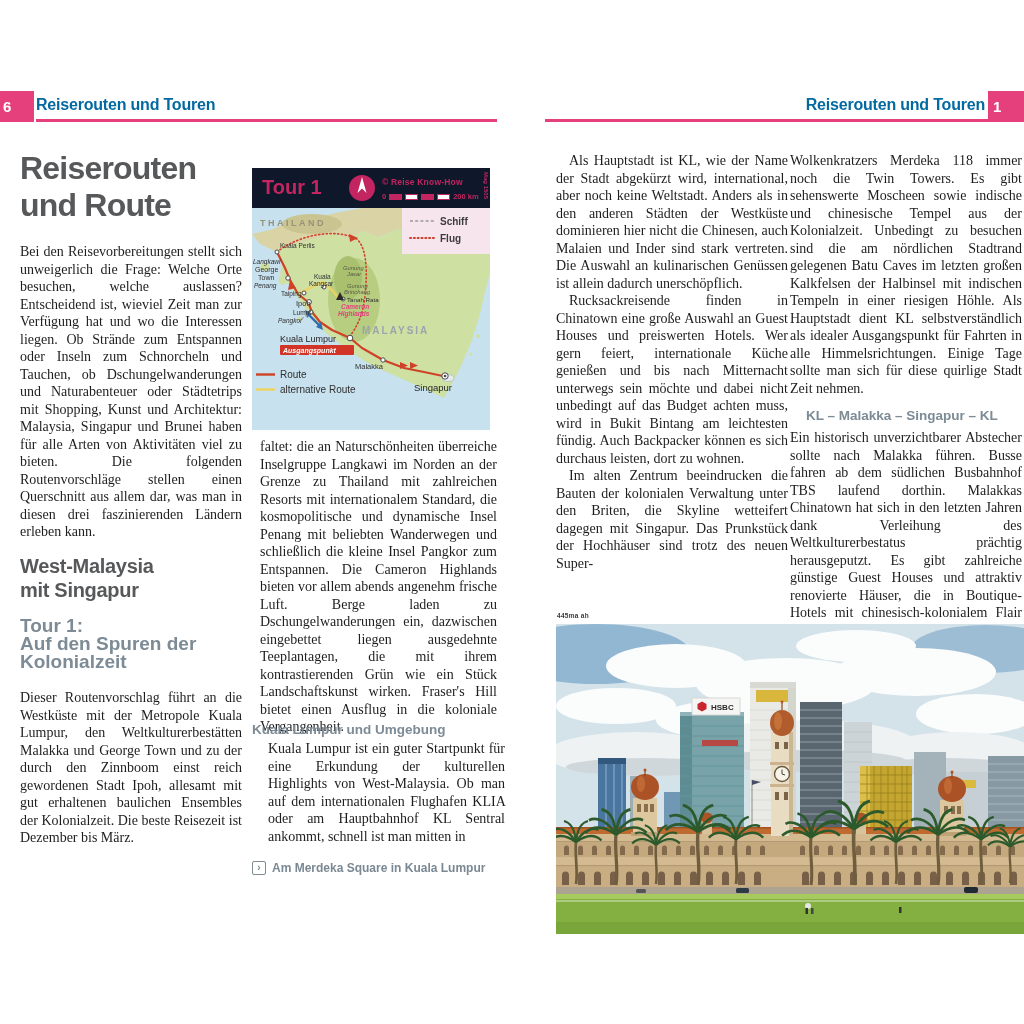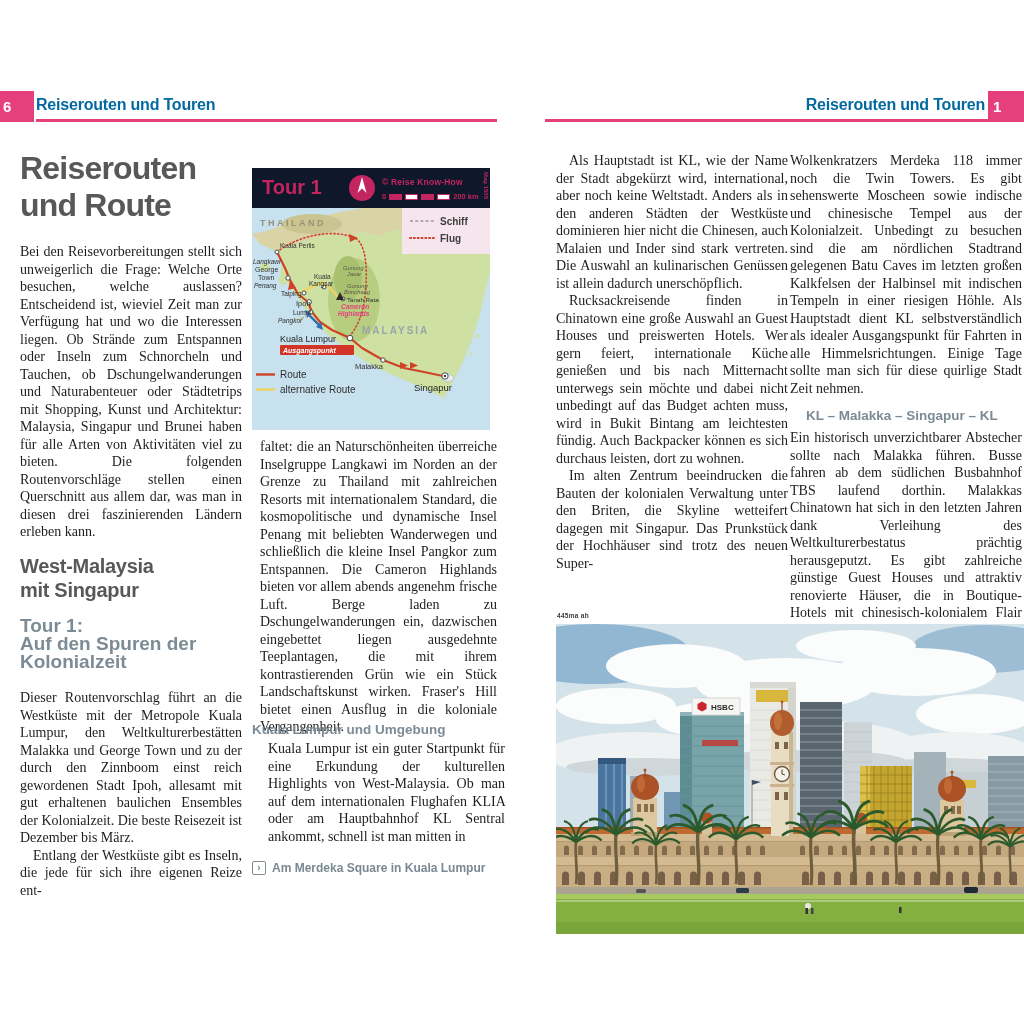--- a/index.html
+++ b/index.html
@@ -60,21 +60,20 @@
   <div>mit Singapur</div>
 </div>
 
 <div class="abs h3" style="left:20px;top:617px;width:230px;">
   <div>Tour 1:</div>
   <div>Auf den Spuren der Kolonialzeit</div>
 </div>
 
 <div class="abs serif" style="left:20px;top:689px;width:222px;">
     <p><span>Dieser Routenvorschlag führt an die Westküste mit der Metropole </span><span class="b">Kuala Lumpur,</span><span> den Weltkulturerbestätten </span><span class="b">Malakka</span><span> und </span><span class="b">George Town</span><span> und zu der durch den Zinnboom einst reich gewordenen Stadt </span><span class="b">Ipoh,</span><span> allesamt mit gut erhaltenen baulichen Ensembles der Kolonialzeit. Die beste Reisezeit ist </span><span class="b">Dezember bis März.</span></p>
-    <p class="ind"><span>Entlang der Westküste gibt es Inseln, die jede für sich ihre eigenen Reize ent-</span></p>
   </div>
 
 <div class="abs mapband" style="left:252px;top:168px;width:238px;height:40px;">
   <span class="abs maptitle" style="left:10px;top:8px;">Tour 1</span>
   <span class="abs" style="left:96px;top:6px;">
     <svg width="28" height="28" viewBox="0 0 28 28">
       <circle cx="14" cy="14" r="13" fill="#c2255f"></circle>
       <polygon points="14,3 18.5,19 14,14.5 9.5,19" fill="#ffffff"></polygon>
     </svg>
   </span>

